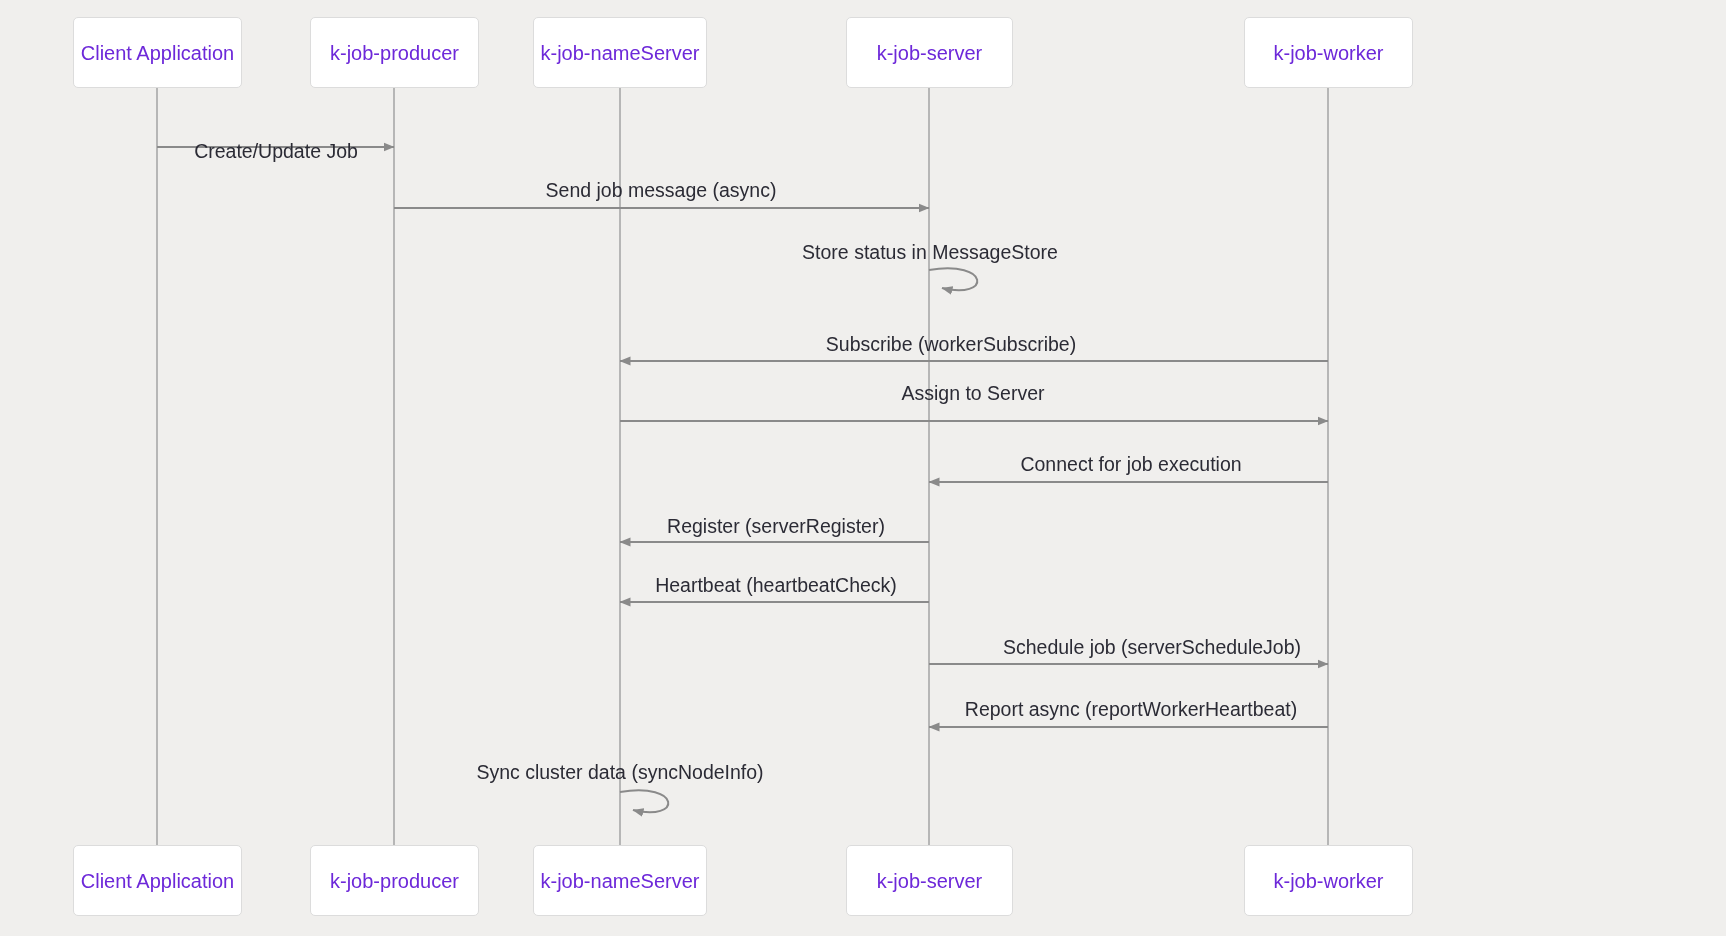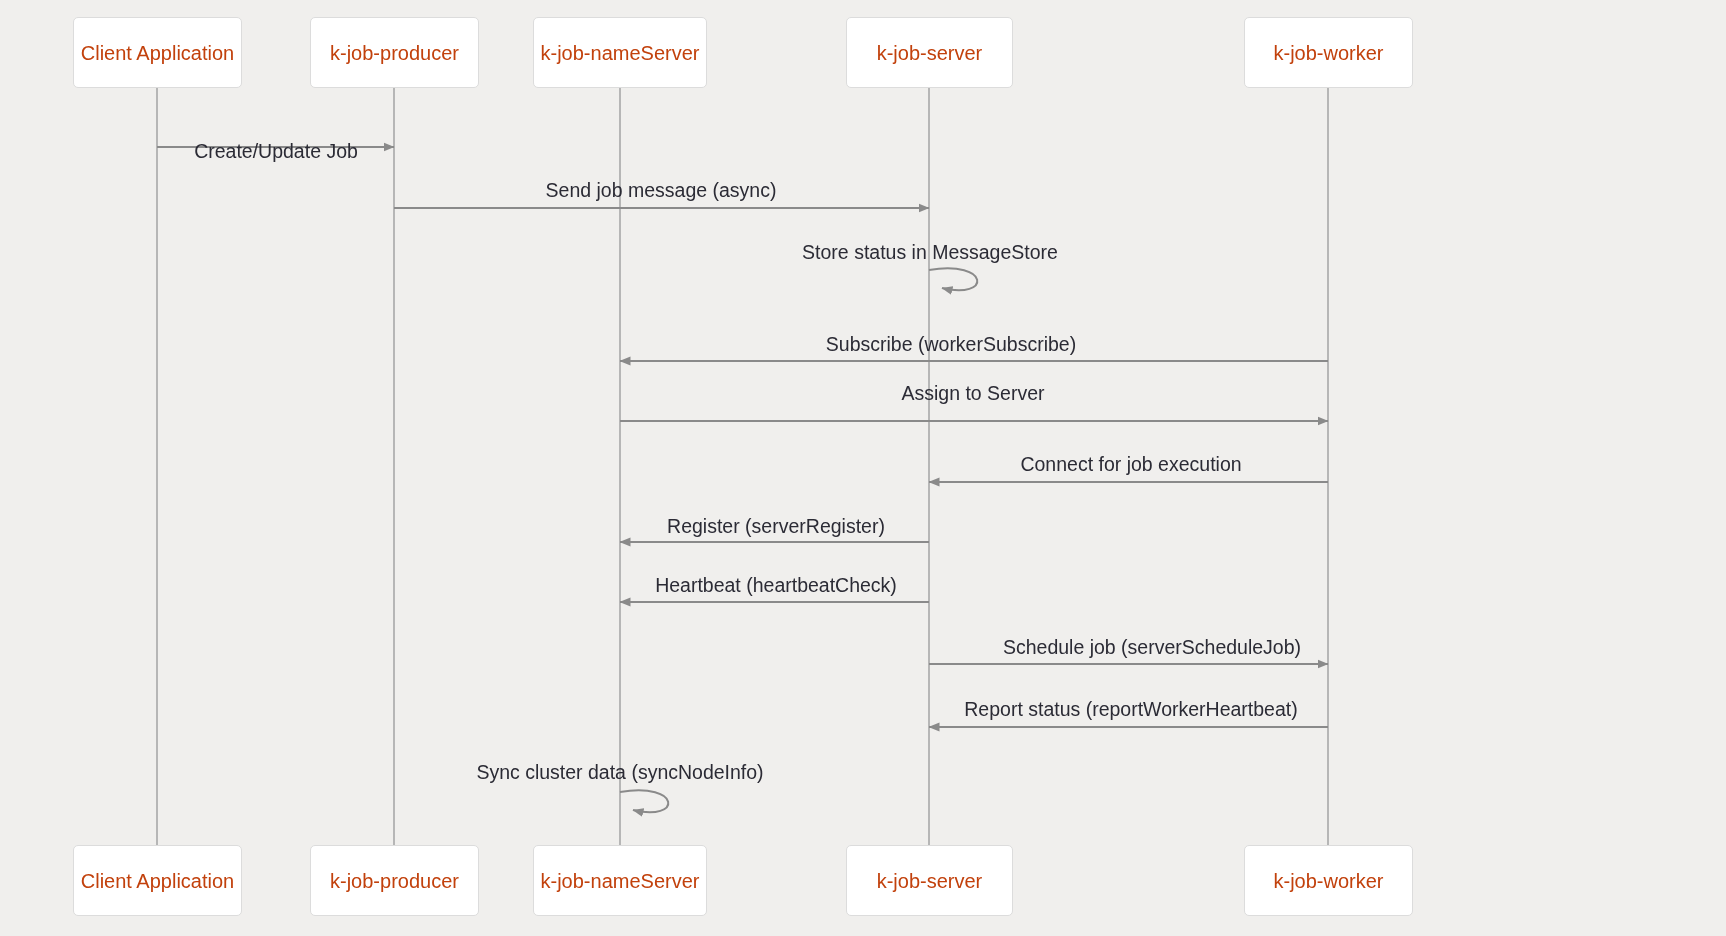--- a/index.html
+++ b/index.html
@@ -28,21 +28,21 @@
   }
   .participant-box {
     position: absolute;
     background: #ffffff;
     border: 1px solid #dcdcdc;
     border-radius: 5px;
     box-sizing: border-box;
     display: flex;
     align-items: center;
     justify-content: center;
-    color: #c2410c;
+    color: #6d28d9;
     font-size: 20px;
     font-family: "Liberation Sans", sans-serif;
     white-space: nowrap;
   }
   .participant-label {
     display: block;
     line-height: 1;
   }
   .msg-label {
     position: absolute;
@@ -144,17 +144,17 @@
   <div id="labels-layer">
       <div class="msg-label" style="left: 276px; top: 122px; margin-top: 20px;">Create/Update Job</div>
       <div class="msg-label" style="left: 661px; top: 181px;">Send job message (async)</div>
       <div class="msg-label" style="left: 930px; top: 243px;">Store status in MessageStore</div>
       <div class="msg-label" style="left: 951px; top: 335px;">Subscribe (workerSubscribe)</div>
       <div class="msg-label" style="left: 973px; top: 384px;">Assign to Server</div>
       <div class="msg-label" style="left: 1131px; top: 455px;">Connect for job execution</div>
       <div class="msg-label" style="left: 776px; top: 517px;">Register (serverRegister)</div>
       <div class="msg-label" style="left: 776px; top: 576px;">Heartbeat (heartbeatCheck)</div>
       <div class="msg-label" style="left: 1128px; top: 638px; margin-left: 24px;">Schedule job (serverScheduleJob)</div>
-      <div class="msg-label" style="left: 1131px; top: 700px;">Report status (reportWorkerHeartbeat)</div>
+      <div class="msg-label" style="left: 1131px; top: 700px;">Report async (reportWorkerHeartbeat)</div>
       <div class="msg-label" style="left: 620px; top: 763px; text-align: right;">Sync cluster data (syncNodeInfo)</div>
     </div>
 
 </div>
 
 </body></html>

